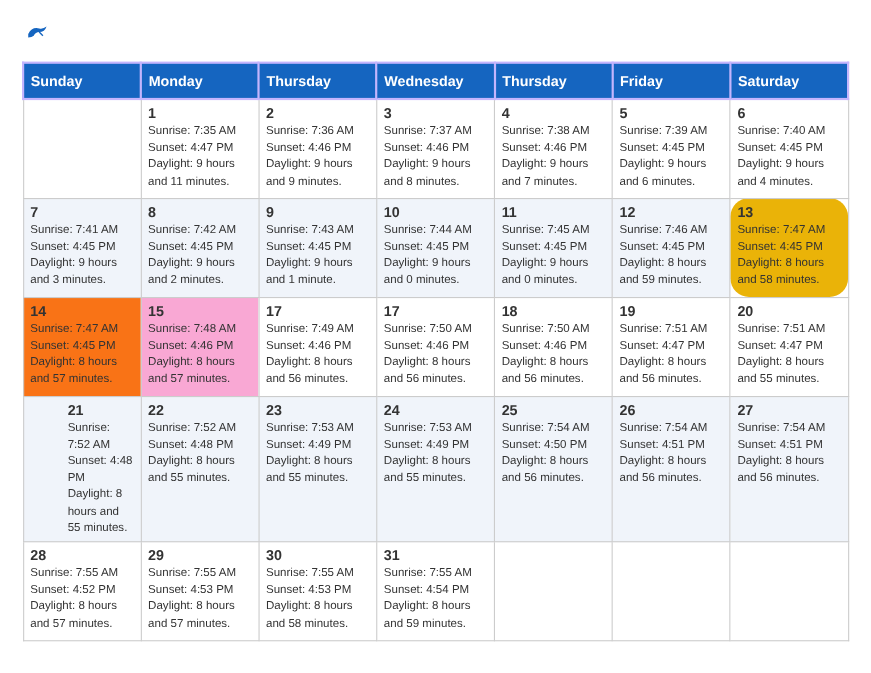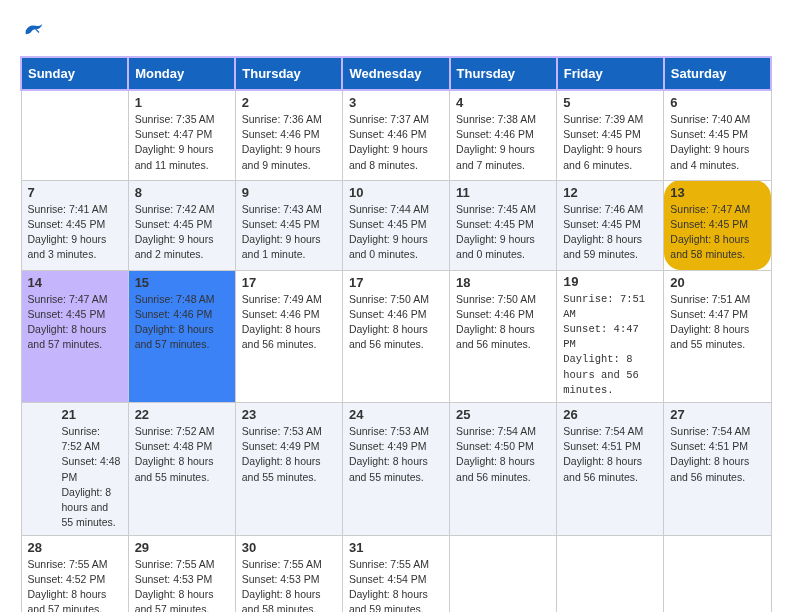--- a/index.html
+++ b/index.html
@@ -179,41 +179,41 @@
         <td style="background: rgb(240, 244, 250); margin-top: 44px;">
           <div class="day-number">12</div>
           <div class="day-info">Sunrise: 7:46 AM<br>Sunset: 4:45 PM<br>Daylight: 8 hours and 59 minutes.</div>
         </td>
         <td style="background: #eab308; border-radius: 17px;">
           <div class="day-number">13</div>
           <div class="day-info">Sunrise: 7:47 AM<br>Sunset: 4:45 PM<br>Daylight: 8 hours and 58 minutes.</div>
         </td>
       </tr>
       <tr class="week-row">
-        <td style="background: #c4b5fd;">
+        <td style="background: #f97316;">
           <div class="day-number">14</div>
           <div class="day-info">Sunrise: 7:47 AM<br>Sunset: 4:45 PM<br>Daylight: 8 hours and 57 minutes.</div>
         </td>
-        <td style="background: #3b82f6;">
+        <td style="background: #f9a8d4;">
           <div class="day-number">15</div>
           <div class="day-info">Sunrise: 7:48 AM<br>Sunset: 4:46 PM<br>Daylight: 8 hours and 57 minutes.</div>
         </td>
         <td style="background: rgb(255, 255, 255);">
           <div class="day-number">17</div>
           <div class="day-info">Sunrise: 7:49 AM<br>Sunset: 4:46 PM<br>Daylight: 8 hours and 56 minutes.</div>
         </td>
         <td style="background: rgb(255, 255, 255);">
           <div class="day-number">17</div>
           <div class="day-info">Sunrise: 7:50 AM<br>Sunset: 4:46 PM<br>Daylight: 8 hours and 56 minutes.</div>
         </td>
         <td style="background: rgb(255, 255, 255);">
           <div class="day-number">18</div>
           <div class="day-info">Sunrise: 7:50 AM<br>Sunset: 4:46 PM<br>Daylight: 8 hours and 56 minutes.</div>
         </td>
-        <td style="background: rgb(255, 255, 255); font-family: Liberation Mono, monospace;">
+        <td style="background: rgb(255, 255, 255);">
           <div class="day-number">19</div>
           <div class="day-info">Sunrise: 7:51 AM<br>Sunset: 4:47 PM<br>Daylight: 8 hours and 56 minutes.</div>
         </td>
         <td style="background: rgb(255, 255, 255);">
           <div class="day-number">20</div>
           <div class="day-info">Sunrise: 7:51 AM<br>Sunset: 4:47 PM<br>Daylight: 8 hours and 55 minutes.</div>
         </td>
       </tr>
       <tr class="week-row">
         <td style="background: rgb(240, 244, 250); padding-left: 40px;">

